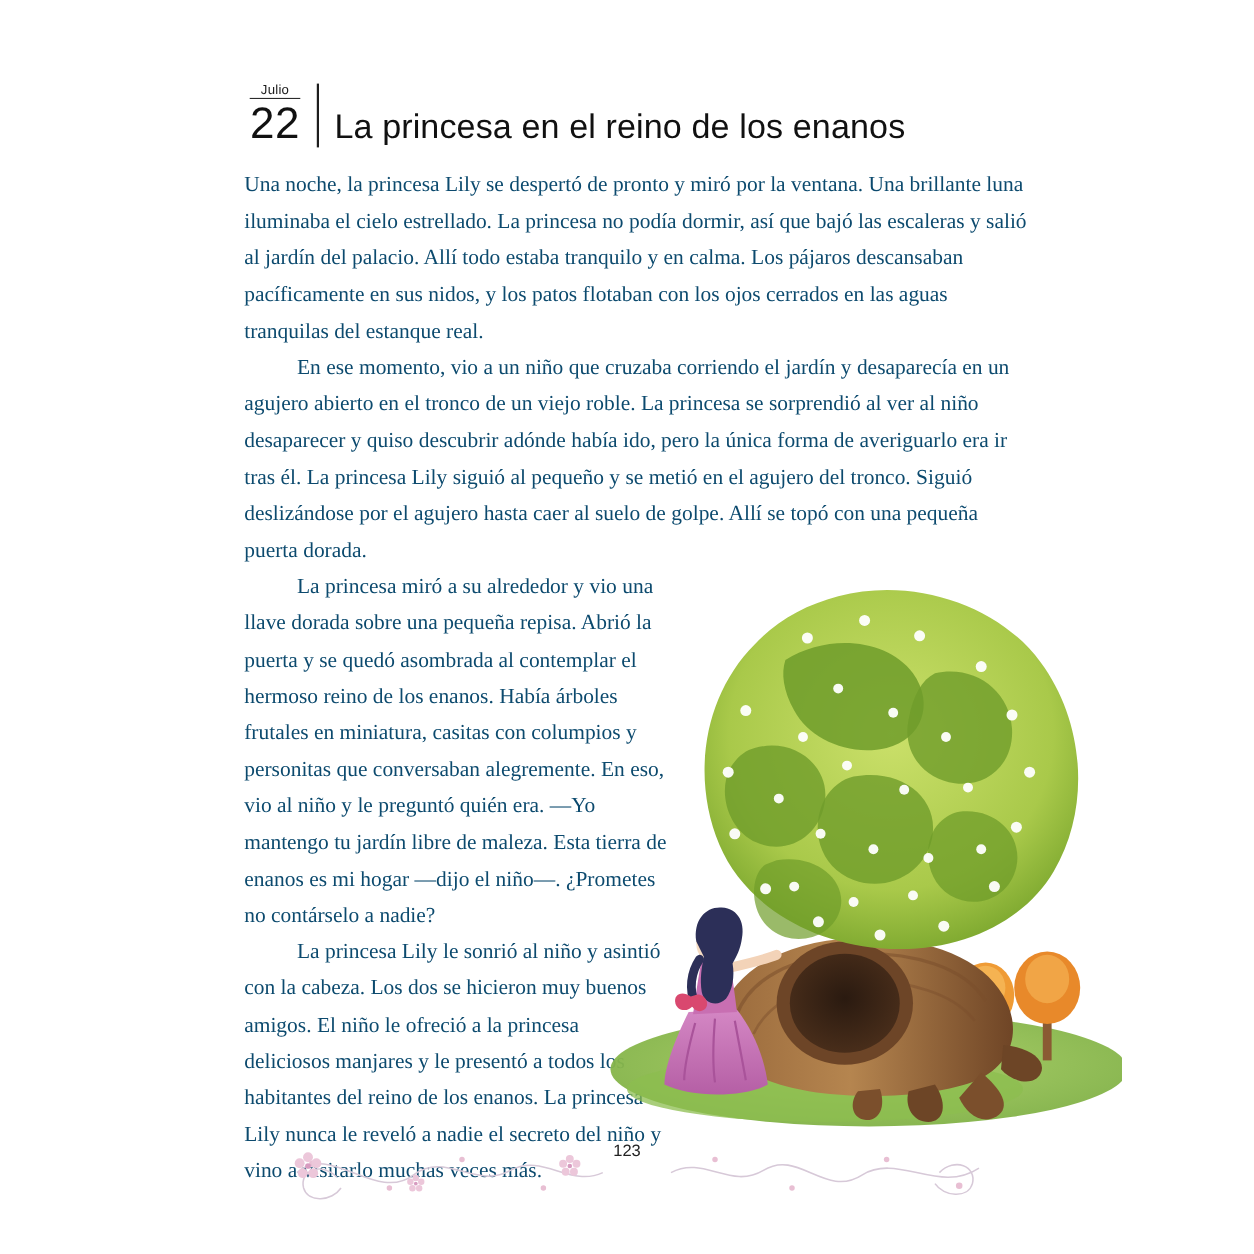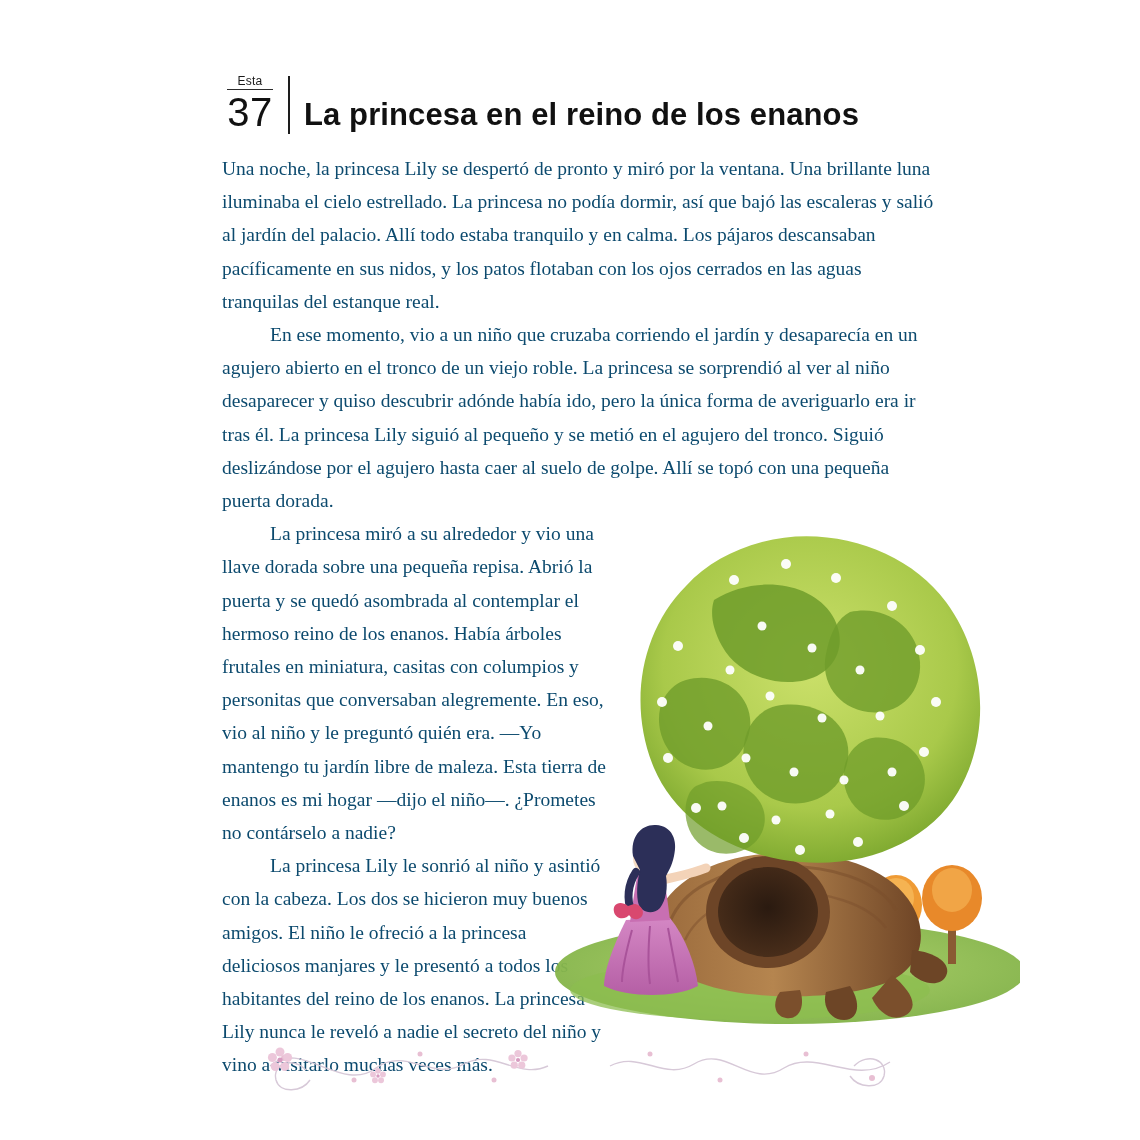--- a/index.html
+++ b/index.html
@@ -59,21 +59,21 @@
   }
   .vrule {
     width: 2px;
     height: 58px;
     background: #1d1d1d;
     margin: 0 14px 2px 10px;
   }
   .title {
     font-family: "Liberation Sans", sans-serif;
     font-size: 31px;
-    font-weight: 700;
+    font-weight: 400;
     color: #111111;
     letter-spacing: 0.1px;
     line-height: 34px;
     padding-bottom: 4px;
     white-space: nowrap;
   }
 
   
   .body-text {
     position: absolute;
@@ -127,23 +127,23 @@
     pointer-events: none;
   }
 </style>
 </head>
 <body>
 
 <div class="page">
 
   <div class="header">
     <div class="date-block">
-      <div class="date-month">Esta</div>
+      <div class="date-month">Julio</div>
       <div class="date-rule"></div>
-      <div class="date-day">37</div>
+      <div class="date-day">22</div>
     </div>
     <div class="vrule"></div>
     <div class="title">La princesa en el reino de los enanos</div>
   </div>
 
   <div class="body-text">
     <p>Una noche, la princesa Lily se despertó de pronto y miró por la ventana. Una brillante luna iluminaba el cielo estrellado. La princesa no podía dormir, así que bajó las escaleras y salió al jardín del palacio. Allí todo estaba tranquilo y en calma. Los pájaros descansaban pacíficamente en sus nidos, y los patos flotaban con los ojos cerrados en las aguas tranquilas del estanque real.</p>
     <p>En ese momento, vio a un niño que cruzaba corriendo el jardín y desaparecía en un agujero abierto en el tronco de un viejo roble. La princesa se sorprendió al ver al niño desaparecer y quiso descubrir adónde había ido, pero la única forma de averiguarlo era ir tras él. La princesa Lily siguió al pequeño y se metió en el agujero del tronco. Siguió deslizándose por el agujero hasta caer al suelo de golpe. Allí se topó con una pequeña puerta dorada.</p>
     <p class="narrow"><span>La princesa miró a su alrededor y vio una llave dorada sobre una pequeña repisa. Abrió la puerta y se quedó asombrada al contemplar el hermoso reino de los enanos. Había árboles frutales en miniatura, casitas con columpios y personitas que conversaban alegremente. En eso, vio al niño y le preguntó quién era. —Yo mantengo tu jardín libre de maleza. Esta tierra de enanos es mi hogar —dijo el niño—. ¿Prometes no contárselo a nadie?</span></p>
     <p class="narrow"><span>La princesa Lily le sonrió al niño y asintió con la cabeza. Los dos se hicieron muy buenos amigos. El niño le ofreció a la princesa deliciosos manjares y le presentó a todos los habitantes del reino de los enanos. La princesa Lily nunca le reveló a nadie el secreto del niño y vino a visitarlo muchas veces más.</span></p>
@@ -308,13 +308,14 @@
         <circle cx="0" cy="-8" r="4.5"></circle>
           <circle cx="7.6" cy="-2.5" r="4.5"></circle>
         <circle cx="4.7" cy="6.5" r="4.5"></circle>
           <circle cx="-4.7" cy="6.5" r="4.5"></circle>
         <circle cx="-7.6" cy="-2.5" r="4.5"></circle>
           <circle cx="0" cy="0" r="2.6" fill="#d79bc0"></circle>
       </g>
     </g>
   </svg>
 
+  <div class="page-number">123</div>
 </div>
 
 </body></html>

